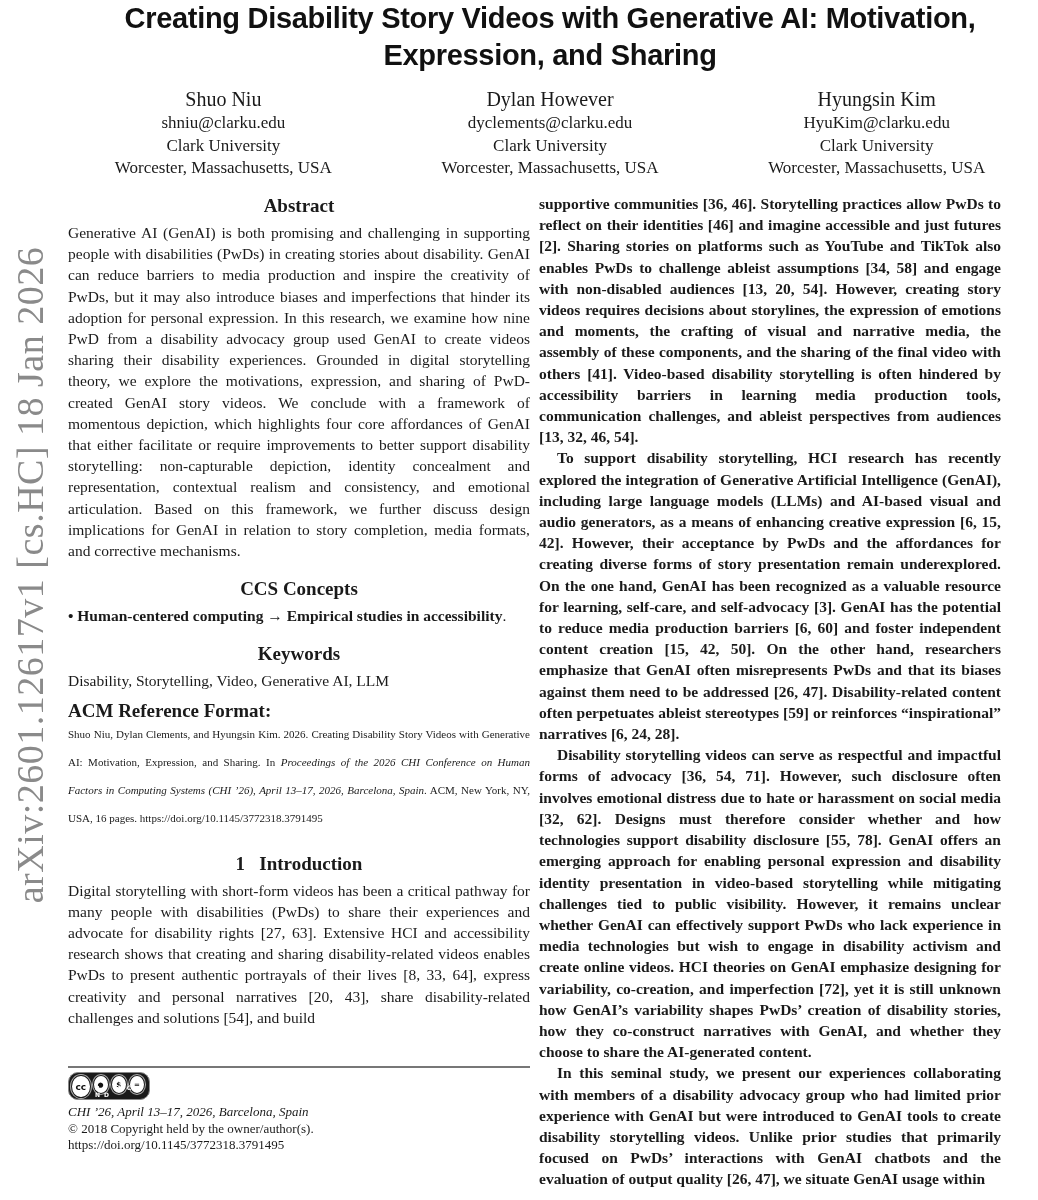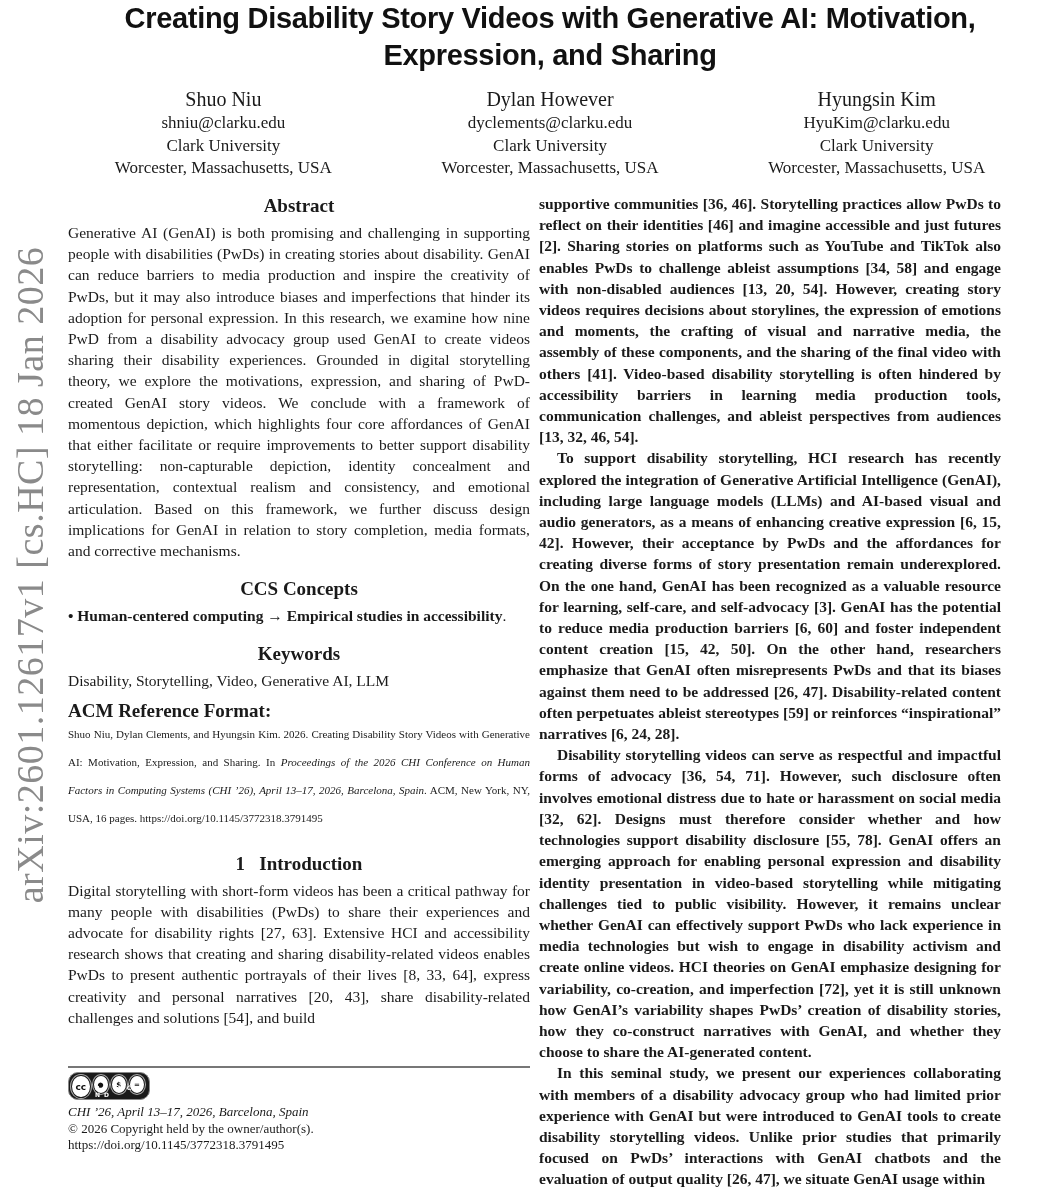--- a/index.html
+++ b/index.html
@@ -111,15 +111,15 @@
 <div class="cc">
   <div class="ring big">cc</div>
   <div class="ring">●</div>
   <div class="ring">$</div>
   <div class="ring">=</div>
   <div class="lbl">BY NC ND</div>
 </div>
 
 <div class="license">
   <div class="it">CHI ’26, April 13–17, 2026, Barcelona, Spain</div>
-  <div>© 2026 Copyright held by the owner/author(s).</div>
+  <div>© 2018 Copyright held by the owner/author(s).</div>
   <div>https://doi.org/10.1145/3772318.3791495</div>
 </div>
 
 </body></html>

